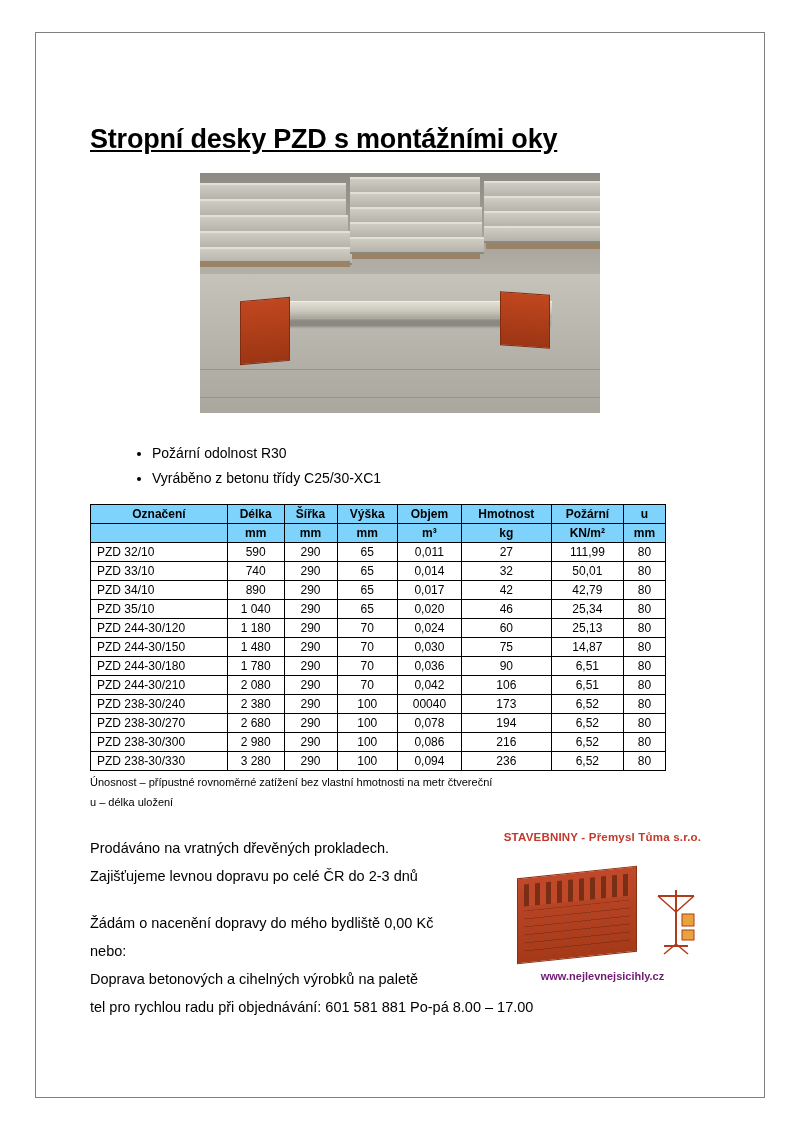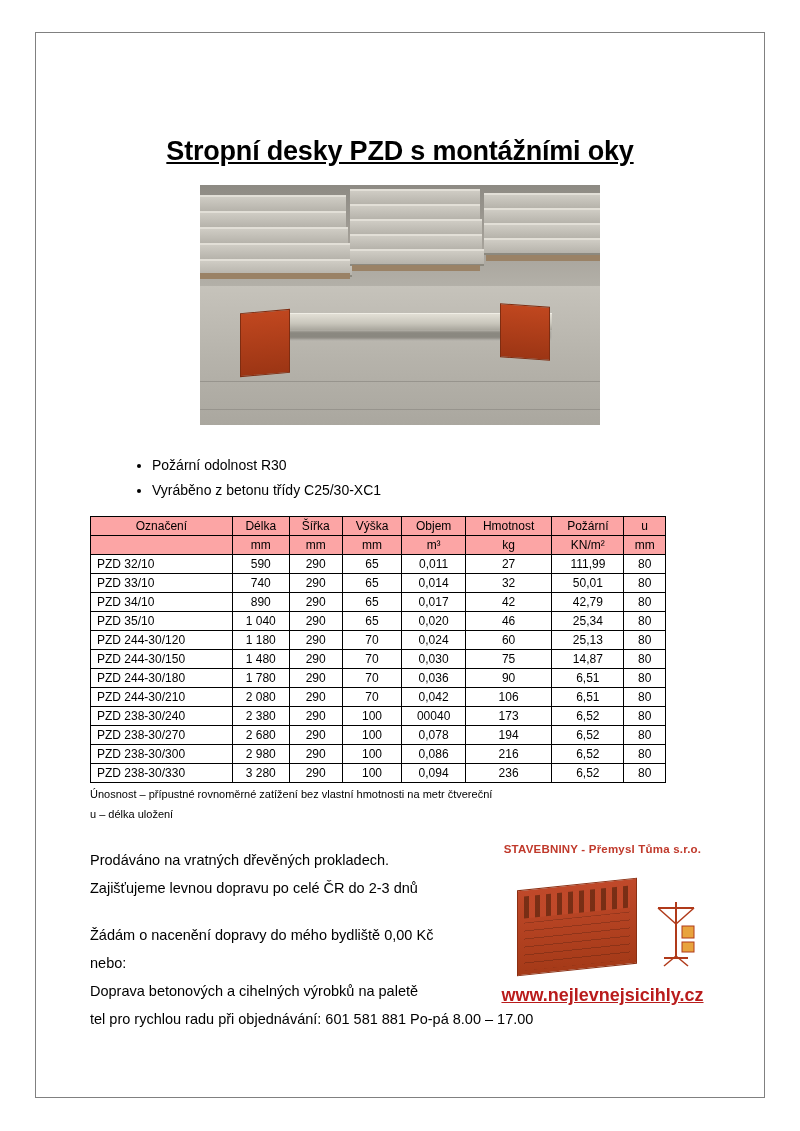--- a/index.html
+++ b/index.html
@@ -28,23 +28,22 @@
   }
   .content {
     position: absolute;
     left: 90px;
     top: 120px;
     width: 620px;
   }
   h1.doc-title {
     font-size: 27px;
     font-weight: bold;
-    text-align: center;
     text-decoration: underline;
-    margin: 16px 0 18px 0;
+    margin: 4px 0 18px 0;
     letter-spacing: -0.2px;
   }
 
   
   .photo-wrap {
     width: 400px;
     height: 240px;
     margin: 0 auto 28px auto;
     position: relative;
     overflow: hidden;
@@ -131,22 +130,22 @@
     font-size: 12px;
   }
   table.spec th, table.spec td {
     border: 1px solid #000000;
     padding: 2px 4px;
     text-align: center;
     height: 18px;
     box-sizing: border-box;
   }
   table.spec thead th {
-    background: #fca5a5;
-    font-weight: normal;
+    background: #7dd3fc;
+    font-weight: bold;
   }
   table.spec tbody td:first-child {
     text-align: left;
     padding-left: 6px;
   }
   .note {
     font-size: 11px;
     margin: 3px 0 0 0;
     line-height: 1.5;
   }
@@ -207,25 +206,24 @@
       repeating-linear-gradient(to bottom, rgba(0,0,0,0.18) 0 1px, rgba(0,0,0,0) 1px 8px);
   }
   .logo-crane {
     position: absolute;
     right: 6px;
     top: 18px;
     width: 56px;
     height: 70px;
   }
   .logo-url {
-    font-size: 18px;
+    font-size: 11px;
     font-weight: bold;
-    color: #b91c1c;
+    color: #701a75;
     margin-top: 2px;
-    text-decoration: underline;
   }
 </style>
 </head>
 <body>
 
 <div class="page">
   <div class="sheet-border"></div>
 
   <div class="content">
 

